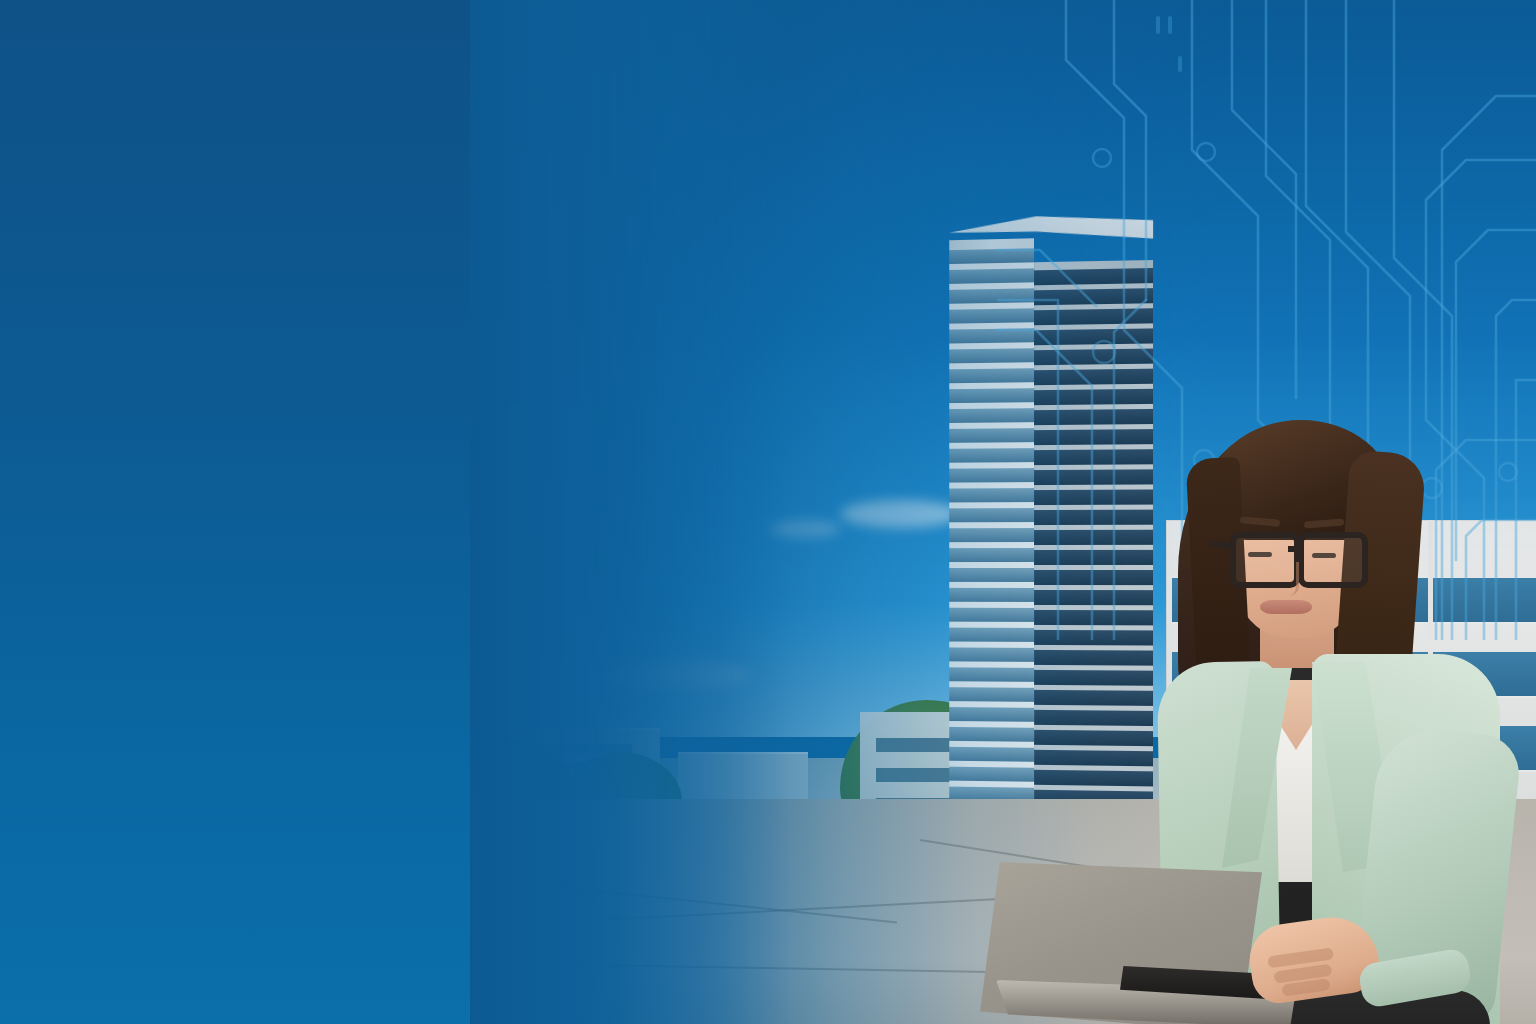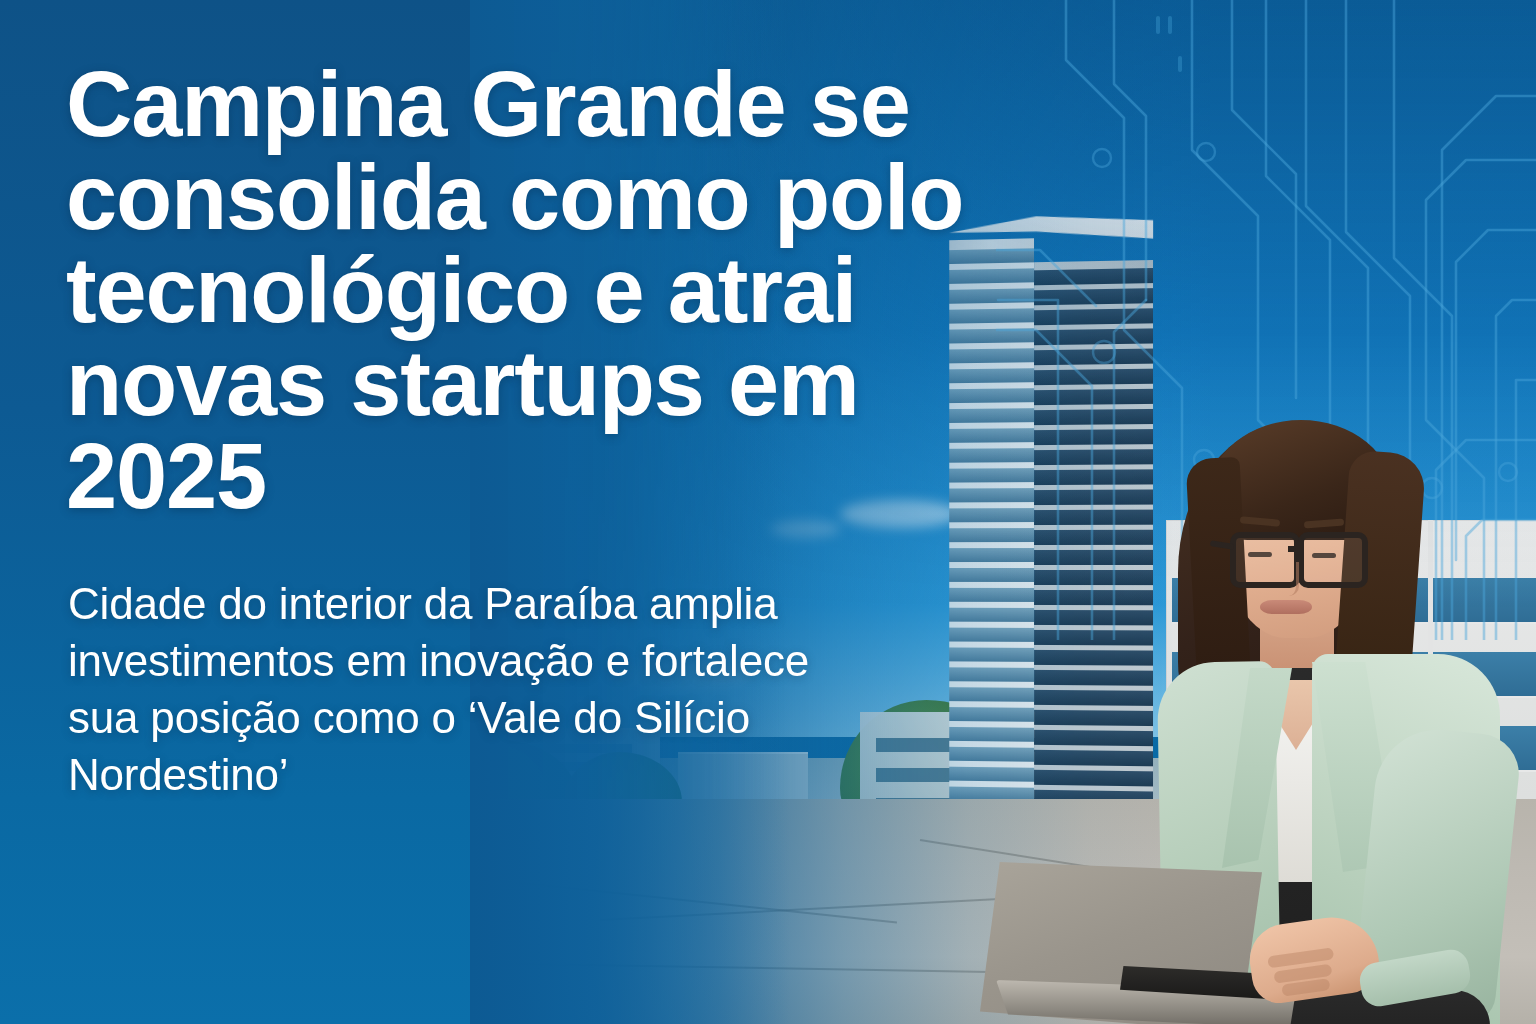--- a/index.html
+++ b/index.html
@@ -633,17 +633,15 @@
     <div class="laptop-kb"></div>
 
     <div class="p-hand">
       <div class="p-finger" style="left:18px; top:30px; width:66px;"></div>
       <div class="p-finger" style="left:22px; top:46px; width:58px;"></div>
       <div class="p-finger" style="left:28px; top:60px; width:48px;"></div>
     </div>
     <div class="p-cuff"></div>
   </div>
 
-  <h1 class="headline">Campina Grande se consolida como polo tecnológico e atrai novas startups em 2025</h1>
-
-  <p class="subhead">Cidade do interior da Paraíba amplia investimentos em inovação e fortalece sua posição como o ‘Vale do Silício Nordestino’</p>
+
 
 </div>
 
 </body></html>

